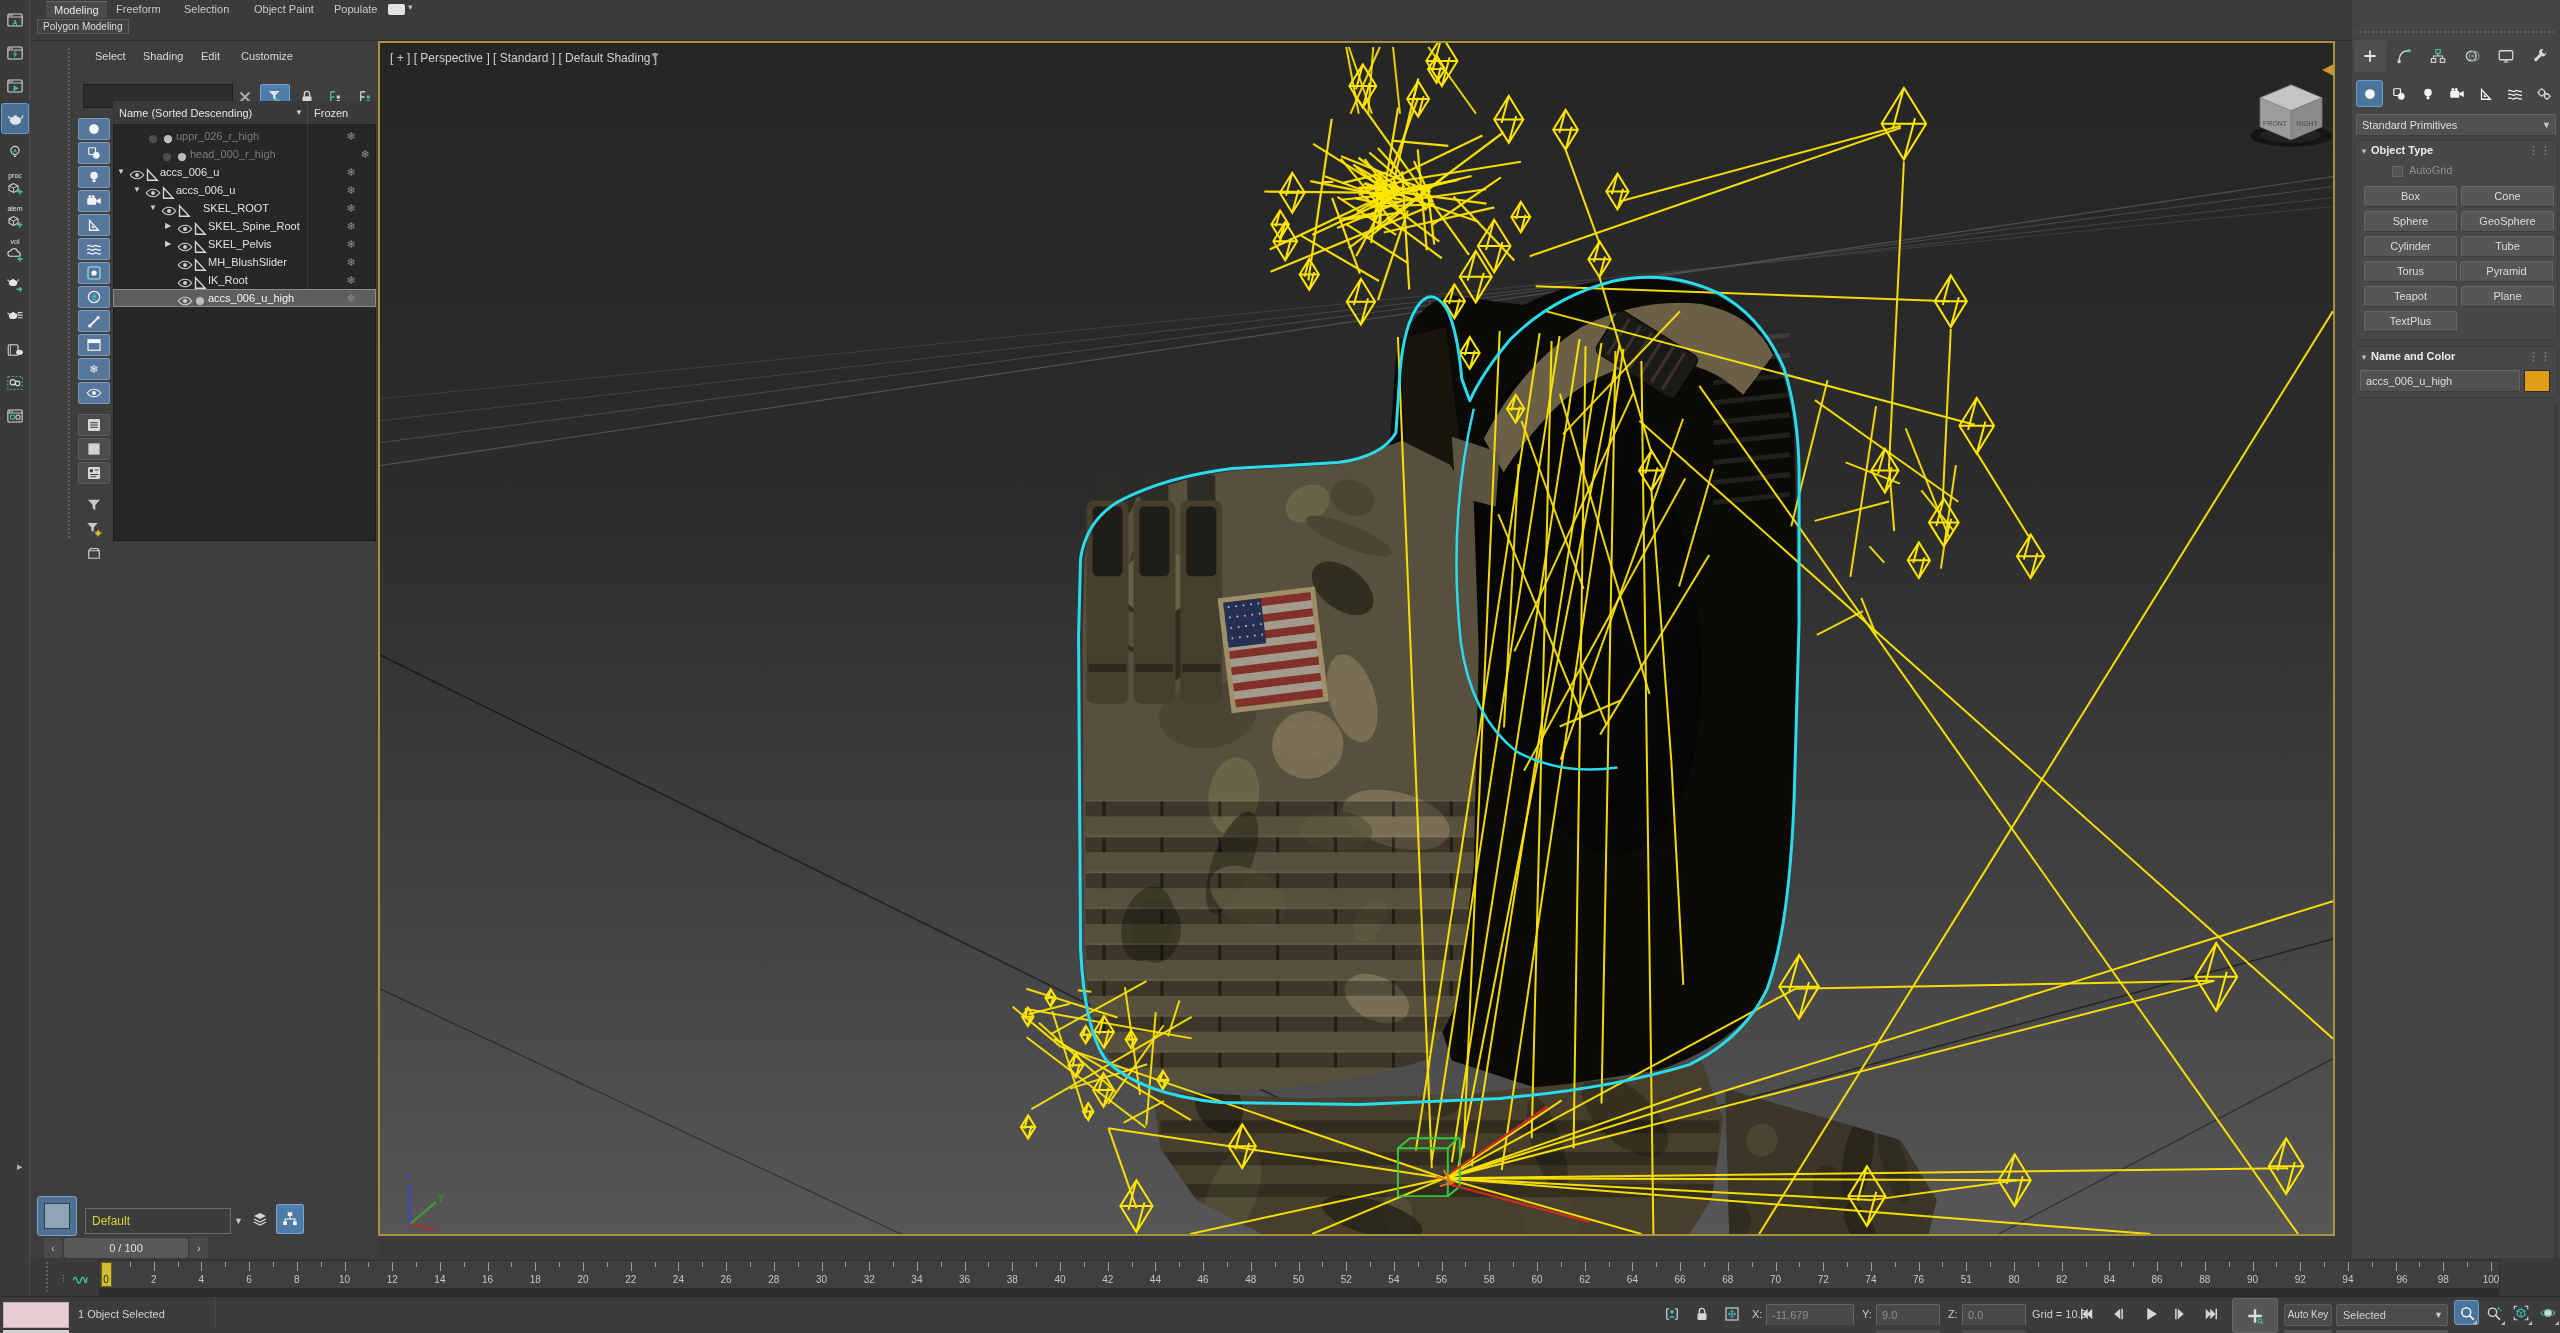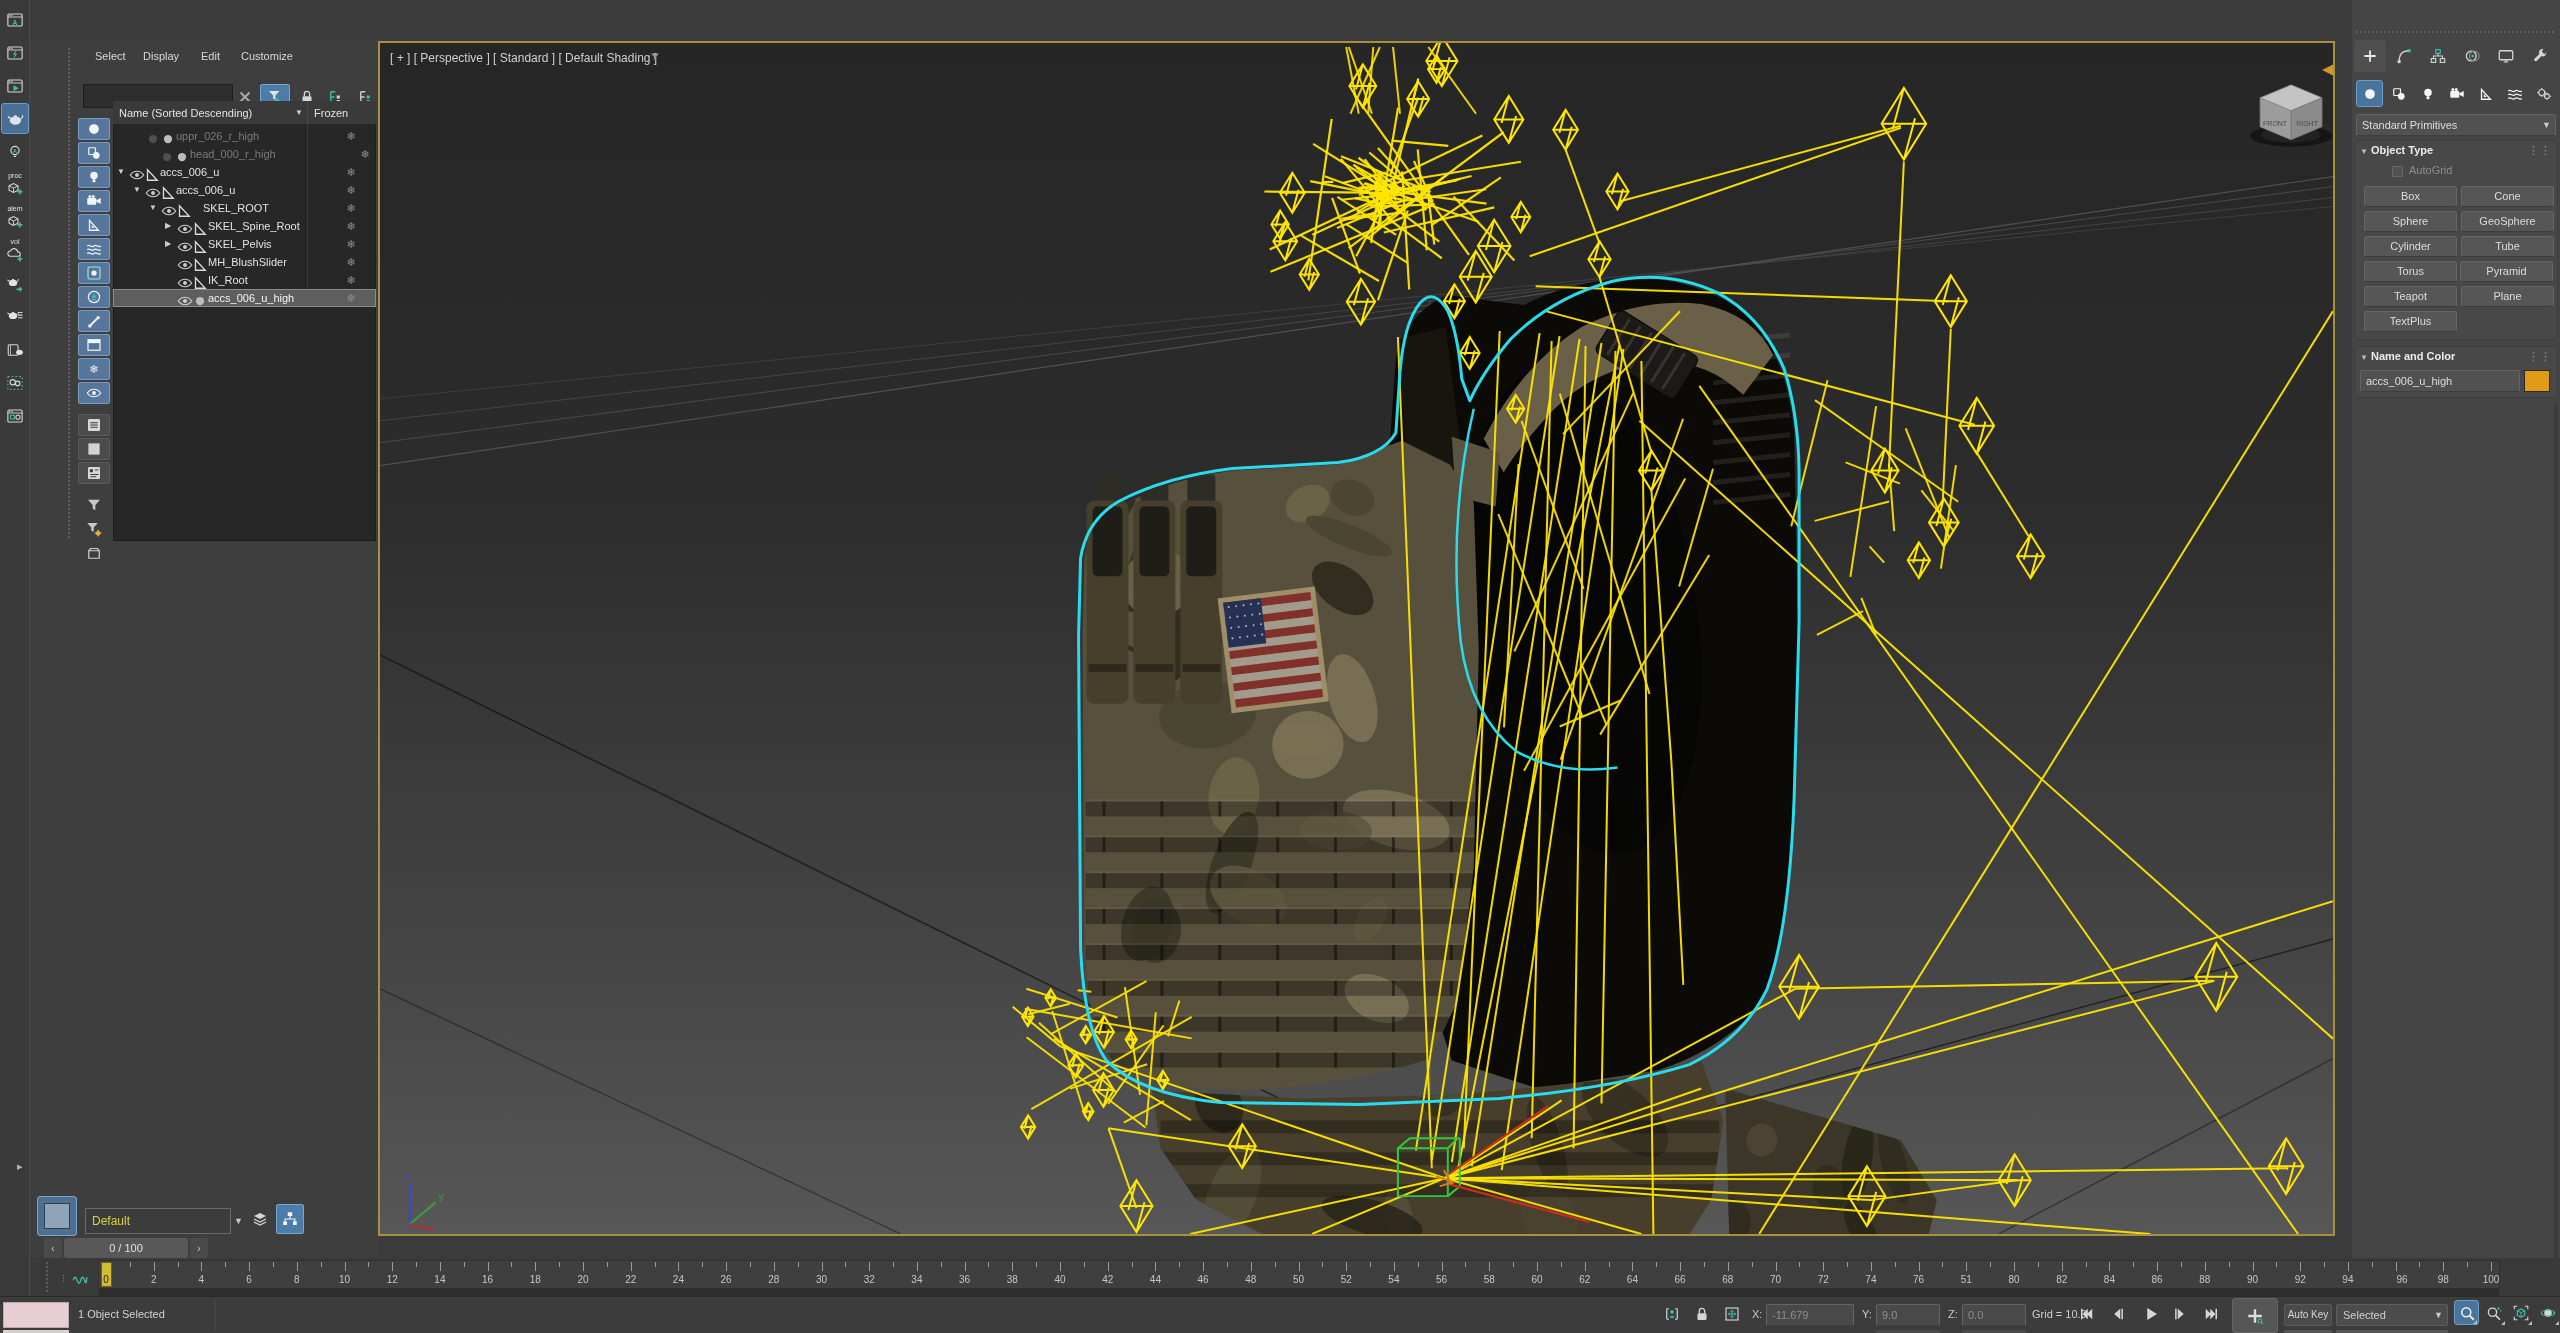--- a/index.html
+++ b/index.html
@@ -36,26 +36,36 @@
 input{font-family:"Liberation Sans",sans-serif}
 </style>
 </head>
 <body>
 
 <div id="app">
 
   <div class="abs" id="leftStrip" style="left:0;top:0;width:30px;height:1333px;background:#3a3a3a;border-right:1px dotted #5e5e5e"></div>
   <div class="abs" style="left:17px;top:1160px;color:#b5b5b5;font-size:11px">▸</div>
 
+  <div class="abs" style="left:30px;top:0;width:2322px;height:41px;background:#3b3b3b;border-bottom:1px solid #2e2e2e">
+    <div class="tab active" style="left:16px">Modeling</div>
+    <div class="tab" style="left:78px">Freeform</div>
+    <div class="tab" style="left:146px">Selection</div>
+    <div class="tab" style="left:216px">Object Paint</div>
+    <div class="tab" style="left:296px">Populate</div>
+    <div class="abs" style="left:358px;top:4px;width:17px;height:11px;background:#e2e2e2;border-radius:2px"></div>
+    <div class="abs" style="left:378px;top:2px;color:#bbb;font-size:9px">▾</div>
+    <div class="pill" style="left:7px;top:19px">Polygon Modeling</div>
+  </div>
 
   <div class="abs" style="left:30px;top:41px;width:348px;height:1292px;background:#3e3e3e"></div>
   <div class="abs" style="left:68px;top:48px;width:1px;height:490px;border-left:2px dotted #5f5f5f"></div>
 
   <div class="menuitem" style="left:95px">Select</div>
-  <div class="menuitem" style="left:143px">Display</div>
+  <div class="menuitem" style="left:143px">Shading</div>
   <div class="menuitem" style="left:201px">Edit</div>
   <div class="menuitem" style="left:241px">Customize</div>
 
   <input class="abs" style="left: 83px; top: 84px; width: 150px; height: 24px; background: rgb(45, 45, 45); border: 1px solid rgb(30, 30, 30); color: rgb(221, 221, 221); padding: 0px 5px;" value="">
   <div class="abs sbtn" id="searchIcons" style="left: 236px; top: 84px; width: 130px; height: 26px; justify-content: flex-start;">
       <div class="" style="position: absolute; left: 0px; top: 0px; width: 18px; height: 26px; display: flex; align-items: center; justify-content: center;">
         <svg class="ic" viewBox="0 0 24 24" width="18" height="18">
           <path d="M6 6l12 12M18 6L6 18" stroke="#a8a8a8" stroke-width="2.6"></path>
         </svg>
       </div>

